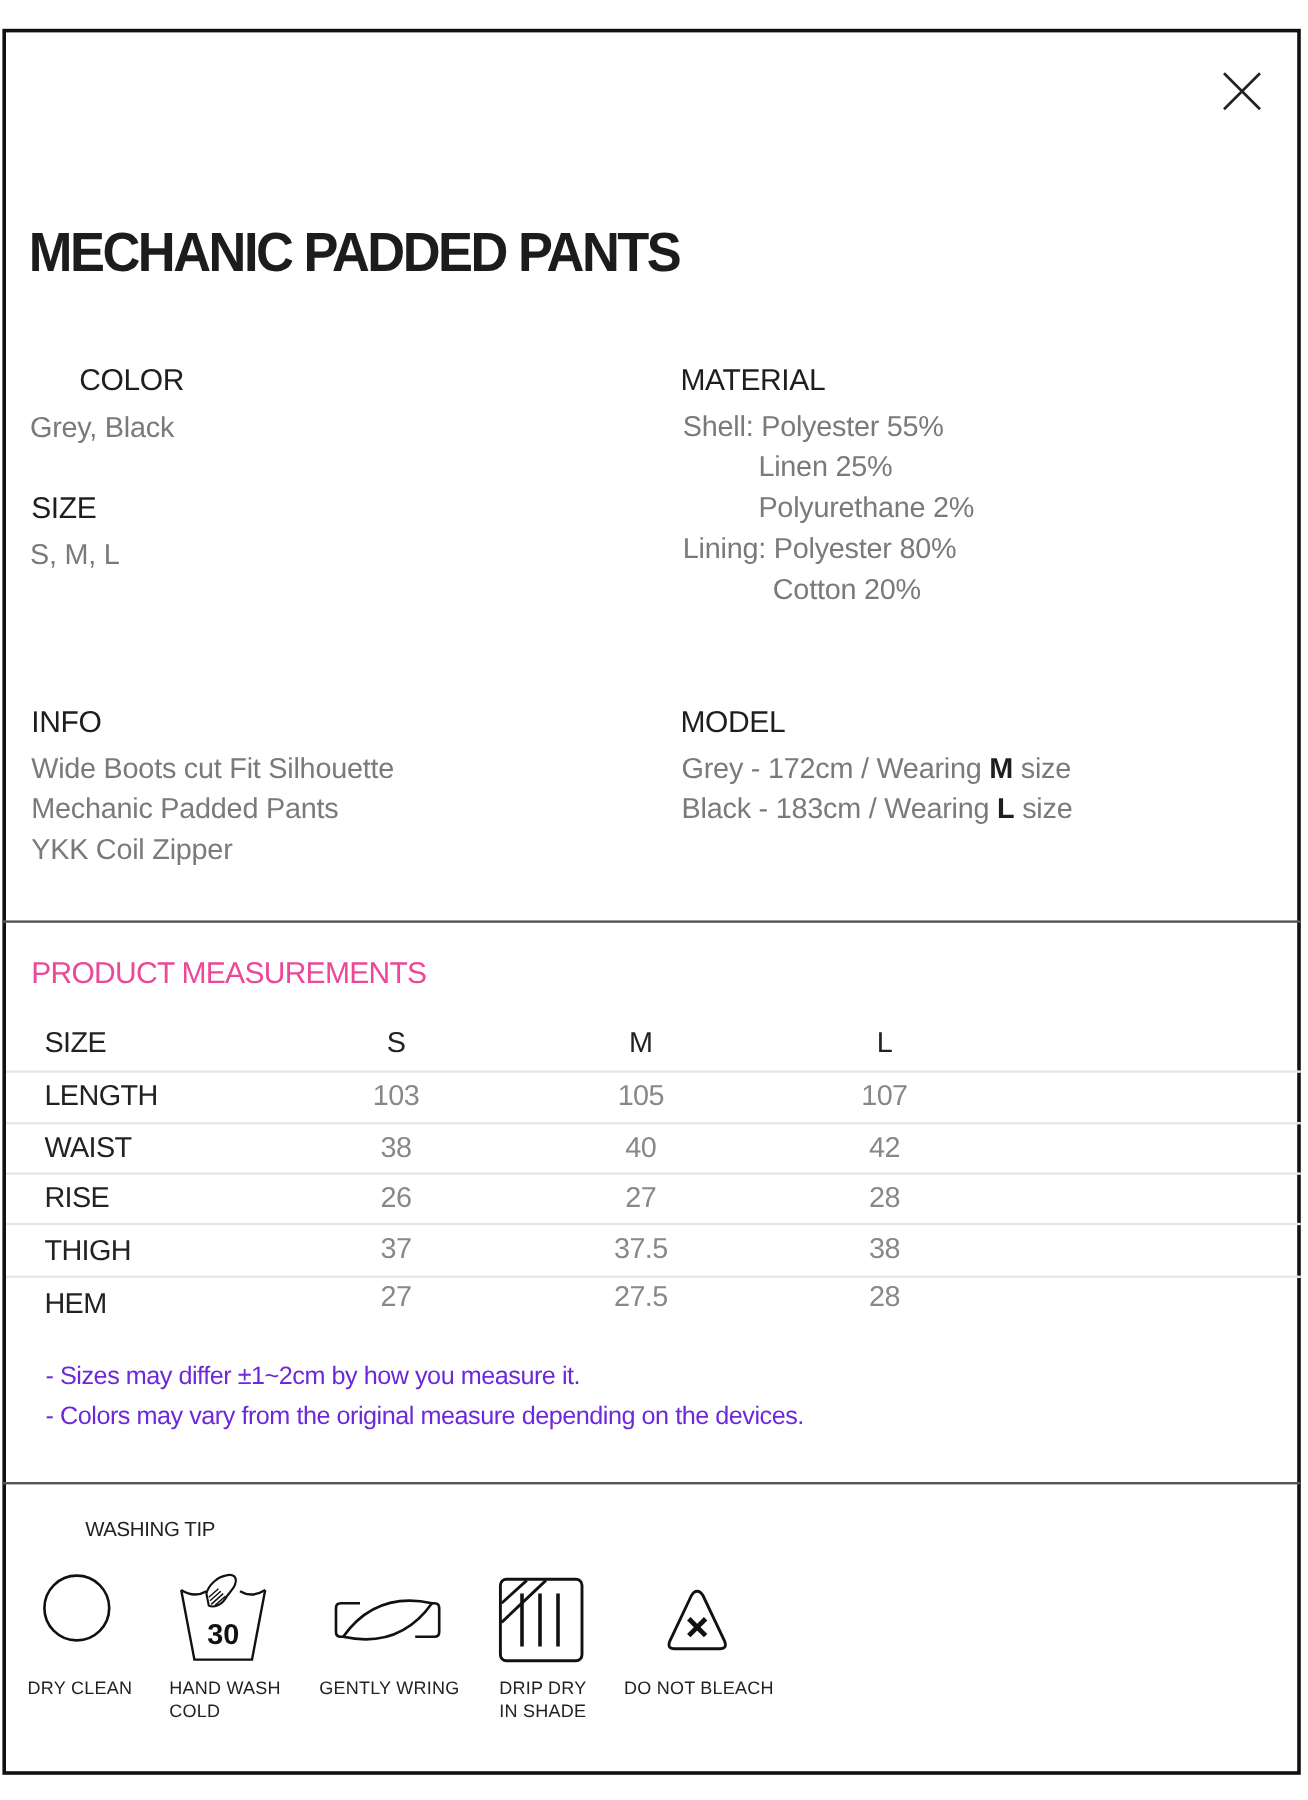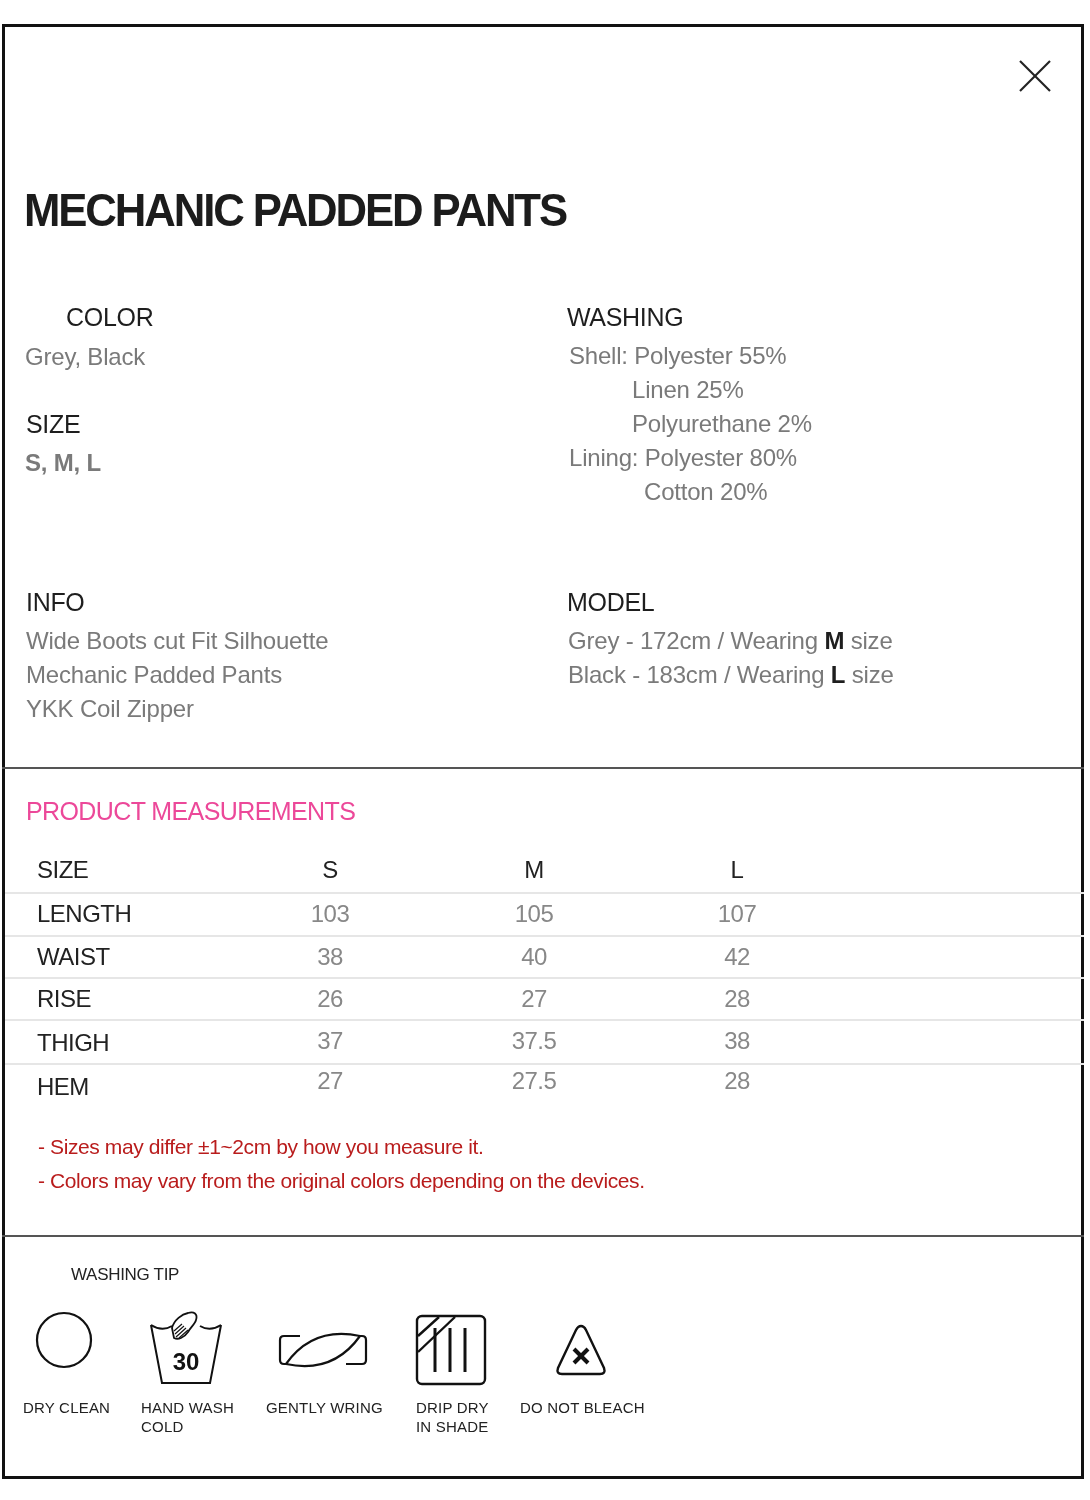--- a/index.html
+++ b/index.html
@@ -23,21 +23,21 @@
   .pm-title { position: absolute; left: 26px; top: 797px; font-size: 25px; color: #ec4899; letter-spacing: -0.6px; }
   .table { position: absolute; left: 5px; top: 850px; width: 1079px; }
   .row { position: relative; height: 42px; border-bottom: 2px solid #e6e6e6; }
   .row:last-child { border-bottom: none; }
   .cell { position: absolute; top: 6px; font-size: 24px; letter-spacing: -0.5px; }
   .c0 { left: 32px; color: #222; }
   .c1, .c2, .c3 { width: 100px; text-align: center; color: #888; }
   .c1 { left: 275px; } .c2 { left: 479px; } .c3 { left: 682px; }
   .row.head .c1, .row.head .c2, .row.head .c3 { color: #222; }
 
-  .notes { position: absolute; left: 38px; top: 1130px; font-size: 21px; color: #b91c1c; line-height: 34px; letter-spacing: -0.4px; }
+  .notes { position: absolute; left: 38px; top: 1130px; font-size: 21px; color: #6d28d9; line-height: 34px; letter-spacing: -0.4px; }
 
   .wt-title { position: absolute; left: 27px; top: 1265px; font-size: 17px; color: #222; letter-spacing: -0.3px; margin-left: 44px; }
   .care { position: absolute; top: 1310px; text-align: left; font-weight: bold; }
   .care svg { display: block; }
   .care-label { position: absolute; font-size: 15px; color: #222; line-height: 19px; letter-spacing: 0.2px; white-space: nowrap; }
 </style>
 </head>
 <body>
 
 <div class="frame"></div>
@@ -48,30 +48,30 @@
     <line x1="35" y1="5" x2="5" y2="35" stroke="#222" stroke-width="2.2"></line>
   </svg>
 </div>
 
 <div class="title">MECHANIC PADDED PANTS</div>
 
 <div class="label" style="left:26px;top:303px;margin-left:40px;">COLOR</div>
 <div class="val" style="left:25px;top:340px;">Grey, Black</div>
 
 <div class="label" style="left:26px;top:410px;">SIZE</div>
-<div class="val" style="left:25px;top:446px;font-weight:bold;">S, M, L</div>
+<div class="val" style="left:25px;top:446px;">S, M, L</div>
 
 <div class="label" style="left:26px;top:588px;text-align:right;">INFO</div>
 <div class="val" style="left:26px;top:624px;">
   <div>Wide Boots cut Fit Silhouette</div>
   <div>Mechanic Padded Pants</div>
   <div>YKK Coil Zipper</div>
 </div>
 
-<div class="label" style="left:567px;top:303px;">WASHING</div>
+<div class="label" style="left:567px;top:303px;">MATERIAL</div>
 <div class="val" style="left:569px;top:339px;">
   <div>Shell: Polyester 55%</div>
   <div style="padding-left:63px">Linen 25%</div>
   <div style="padding-left:63px">Polyurethane 2%</div>
   <div>Lining: Polyester 80%</div>
   <div style="padding-left:75px">Cotton 20%</div>
 </div>
 
 <div class="label" style="left:567px;top:588px;">MODEL</div>
 <div class="val" style="left:568px;top:624px;">
@@ -116,21 +116,21 @@
   <div class="row" style="height:42px">
     <span class="cell c0" style="top:8px">HEM</span>
     <span class="cell c1" style="top:2px">27</span>
     <span class="cell c2" style="top:2px">27.5</span>
     <span class="cell c3" style="top:2px">28</span>
   </div>
 </div>
 
 <div class="notes">
   <div>- Sizes may differ ±1~2cm by how you measure it.</div>
-  <div>- Colors may vary from the original colors depending on the devices.</div>
+  <div>- Colors may vary from the original measure depending on the devices.</div>
 </div>
 
 <div class="divider" style="top:1235px;"></div>
 
 <div class="wt-title">WASHING TIP</div>
 
 <div class="care" style="left:34px;">
   <svg width="60" height="60" viewBox="0 0 60 60">
     <circle cx="30" cy="30" r="27" fill="none" stroke="#111" stroke-width="2.2"></circle>
   </svg>

